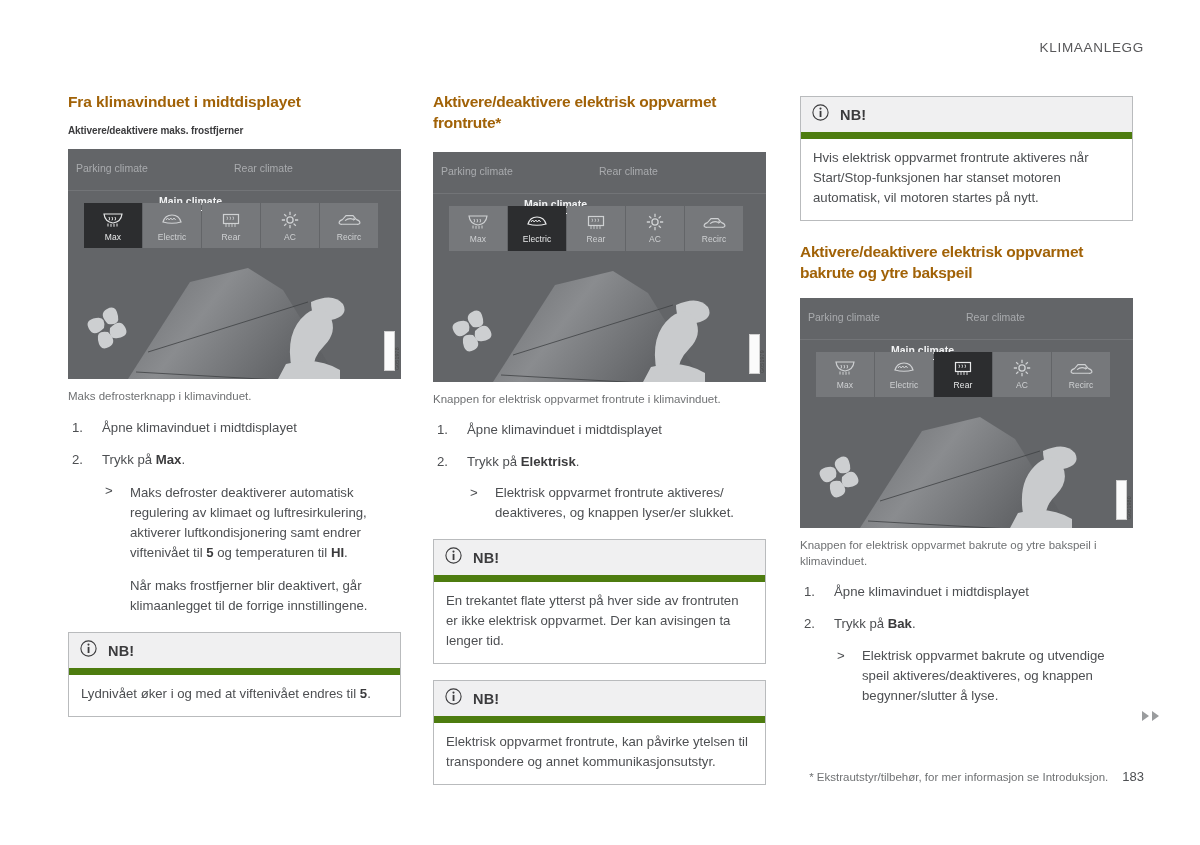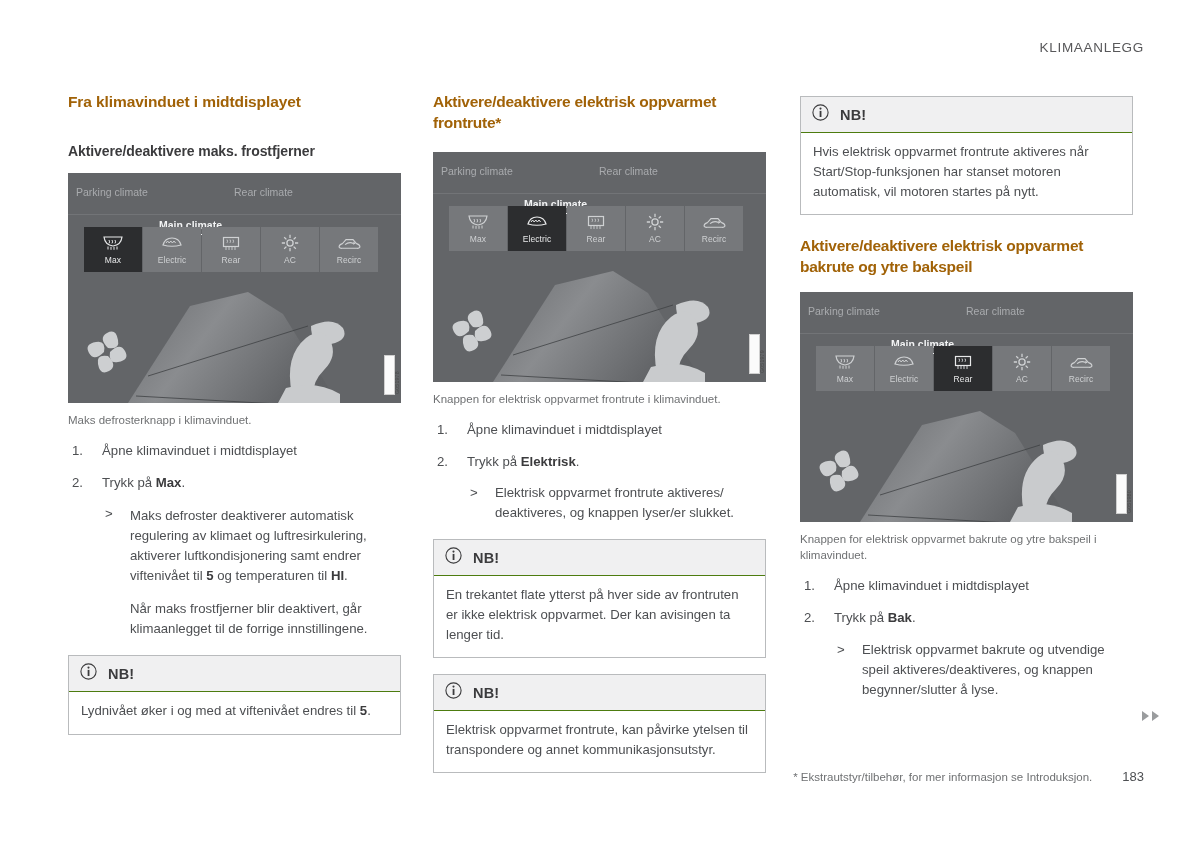--- a/index.html
+++ b/index.html
@@ -29,25 +29,25 @@
   .col-3 { left: 800px; }
 
   h2.sec {
     font-size: 15.5px;
     font-weight: bold;
     color: #a16207;
     line-height: 1.34;
     letter-spacing: -0.1px;
   }
   h3.sub {
-    font-size: 14px;
+    font-size: 10px;
     font-weight: bold;
     color: #3b3b3d;
     line-height: 1.35;
-    margin-top: 29px;
+    margin-top: 11px;
     letter-spacing: -0.1px;
   }
   h2.sec.tight { letter-spacing: -0.25px; }
 
   
   .figure { margin-top: 12px; }
   .screen {
     position: relative;
     width: 333px; height: 230px;
     background: #636568;
@@ -169,21 +169,21 @@
   
   .nb {
     margin-top: 16px;
     border: 1px solid #b9bbbd;
     background: #ffffff;
   }
   .nb-head {
     display: flex; align-items: center; gap: 11px;
     padding: 7px 11px 7px 11px;
     background: #f0f0f1;
-    border-bottom: 1px solid #4d7c0f;
+    border-bottom: 7px solid #4d7c0f;
   }
   .nb-title {
     font-size: 14.5px;
     font-weight: bold;
     color: #3b3b3d;
     letter-spacing: 0.2px;
   }
   .nb-body {
     padding: 9px 12px 12px 12px;
     font-size: 13.2px;
@@ -195,21 +195,21 @@
   .footmark {
     position: absolute;
     right: 38px; bottom: 96px;
     display: flex; gap: 2px;
   }
   .footnote {
     position: absolute;
     right: 56px; bottom: 38px;
     font-size: 11.5px;
     color: #6f7173;
-    display: flex; align-items: baseline; gap: 30px;
+    display: flex; align-items: baseline; gap: 14px;
   }
   .pagenum { font-size: 13px; color: #4d4f52; }
 </style>
 </head>
 <body>
 
 <div class="page">
 
   <div class="running-head">KLIMAANLEGG</div>
 

